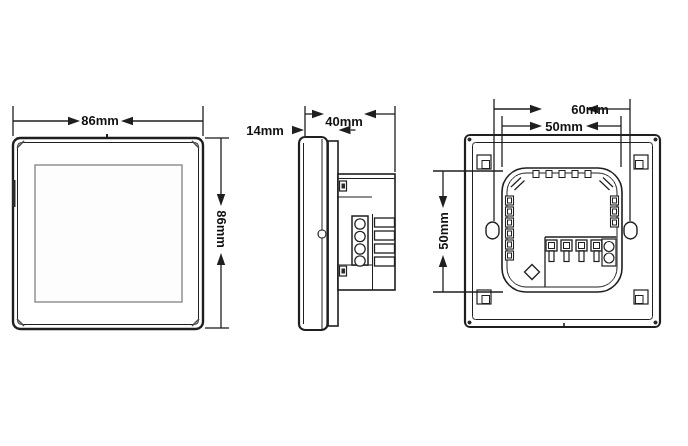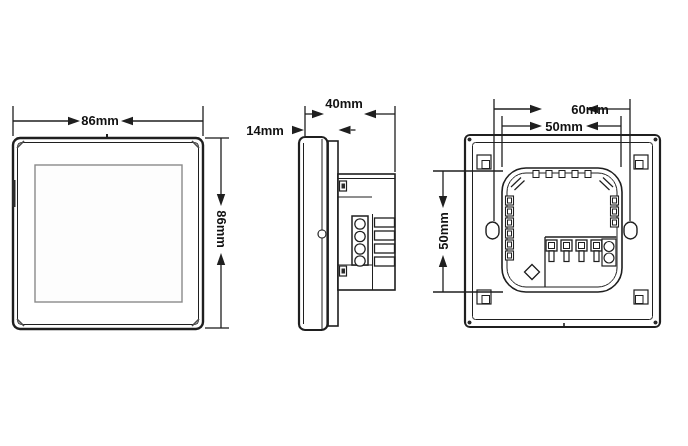--- a/index.html
+++ b/index.html
@@ -231,20 +231,20 @@
       <line x1="443" y1="267" x2="443" y2="292"></line>
     </g>
   </svg>
 
   <span class="dim-label" style="left:100px;top:120px;">86mm</span>
 
   <span class="dim-label rot-cw" style="left:221px;top:229px;">86mm</span>
 
   <span class="dim-label" style="left:265px;top:130px;">14mm</span>
 
-  <span class="dim-label" style="left:344px;top:103px;">40mm</span>
+  <span class="dim-label" style="left:344px;top:121px;">40mm</span>
 
   <span class="dim-label" style="left:590px;top:109px;">60mm</span>
 
   <span class="dim-label" style="left:564px;top:126px;">50mm</span>
 
   <span class="dim-label rot-ccw" style="left:443px;top:231px;">50mm</span>
 </div>
 
 </body></html>

